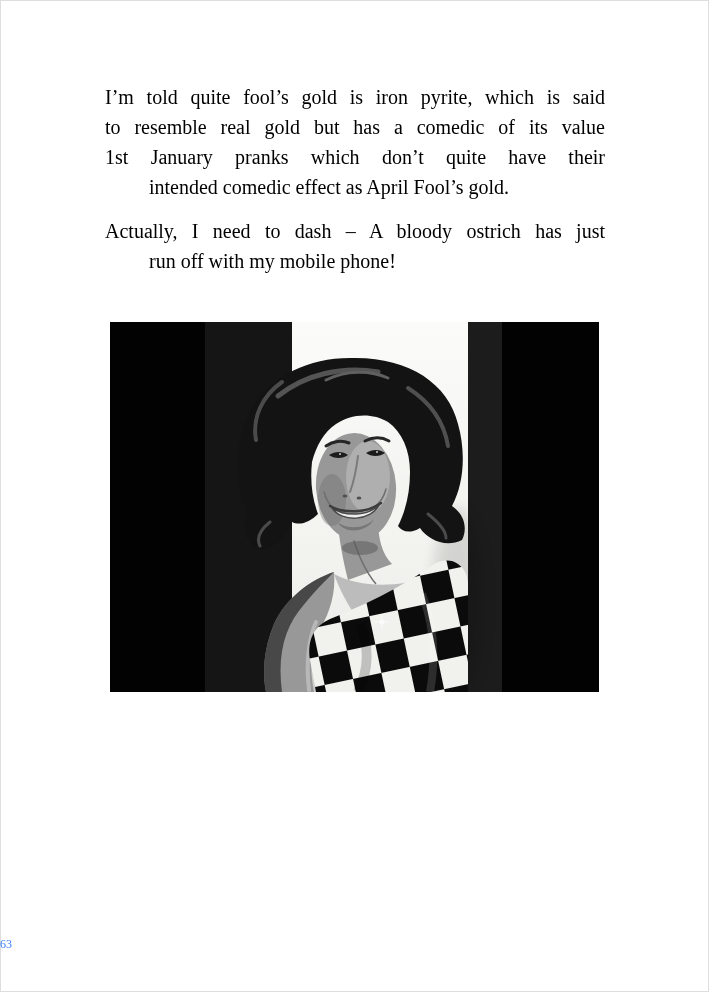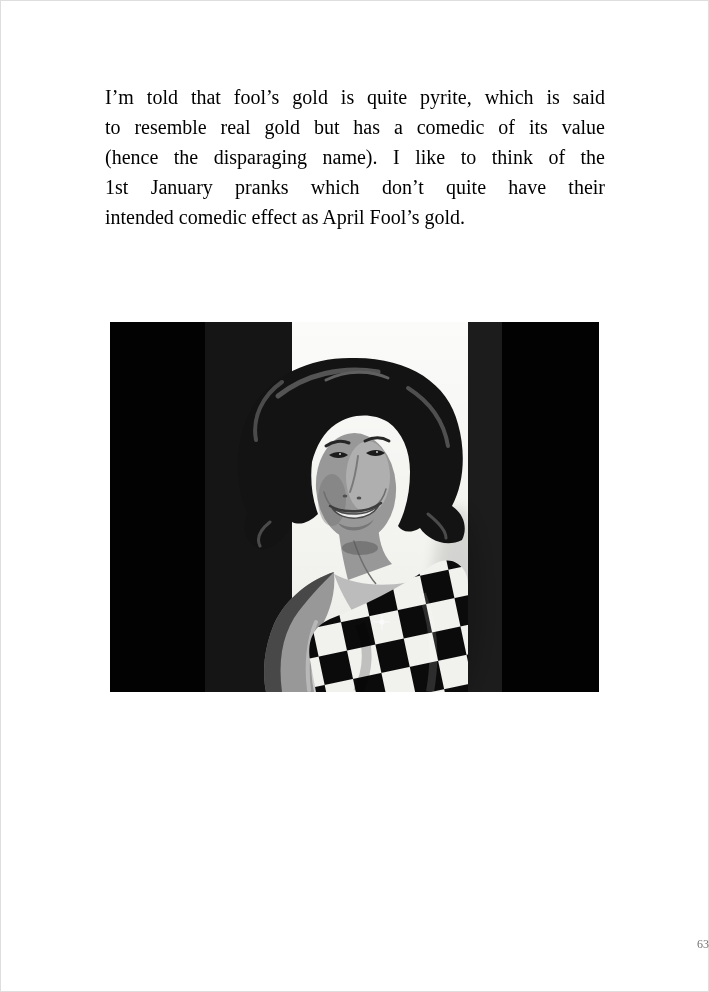--- a/index.html
+++ b/index.html
@@ -15,51 +15,54 @@
   .text-block {
     position:absolute;
     left:105px; top:82px;
     width:500px;
     font-size:20px;
     line-height:30px;
   }
   .para { margin:0 0 14px 0; }
   .para.last-para { margin-bottom:0; }
   .line { text-align:justify; text-align-last:justify; white-space:normal; }
-  .line.last-line { text-align-last:left; }
+  .line.last-line { text-align-last:left;margin-left:44px; }
   figure.photo {
     position:absolute;
     left:110px; top:322px;
     width:489px; height:370px;
     margin:0; padding:0;
     background:#000;
   }
   figure.photo svg { display:block; }
   .footer {
     position:absolute;
     top:936px; left:0;
     width:100%;
-    text-align:right;
+    text-align:left;
     font-size:12px;
     line-height:16px;
-    color:#737373;
+    color:#3b82f6;
   }
 </style>
 </head>
 <body>
 
 <div class="page">
 
   <div class="text-block">
     <div class="para">
-      <div class="line">I’m told that fool’s gold is quite pyrite, which is said</div>
+      <div class="line">I’m told quite fool’s gold is iron pyrite, which is said</div>
       <div class="line">to resemble real gold but has a comedic of its value</div>
-      <div class="line">(hence the disparaging name). I like to think of the</div>
       <div class="line">1st January pranks which don’t quite have their</div>
       <div class="line last-line">intended comedic effect as April Fool’s gold.</div>
+    </div>
+    <div class="para last-para">
+      <div class="line">Actually, I need to dash – A bloody ostrich has just</div>
+      <div class="line last-line">run off with my mobile phone!</div>
     </div>
   </div>
 
   <figure class="photo" role="img" aria-label="Black-and-white studio portrait of a smiling woman with a bouffant flip hairstyle wearing a black-and-white checkered one-shoulder dress, posed between dark and white backdrop panels">
     <svg width="489" height="370" viewBox="0 0 489 370" xmlns="http://www.w3.org/2000/svg">
       <defs>
         <pattern id="checker" patternUnits="userSpaceOnUse" width="58" height="58" patternTransform="rotate(-12 280 300)">
           <rect width="58" height="58" fill="#f1f1ee"></rect>
           <rect width="29" height="29" fill="#0b0b0b"></rect>
           <rect x="29" y="29" width="29" height="29" fill="#0b0b0b"></rect>

